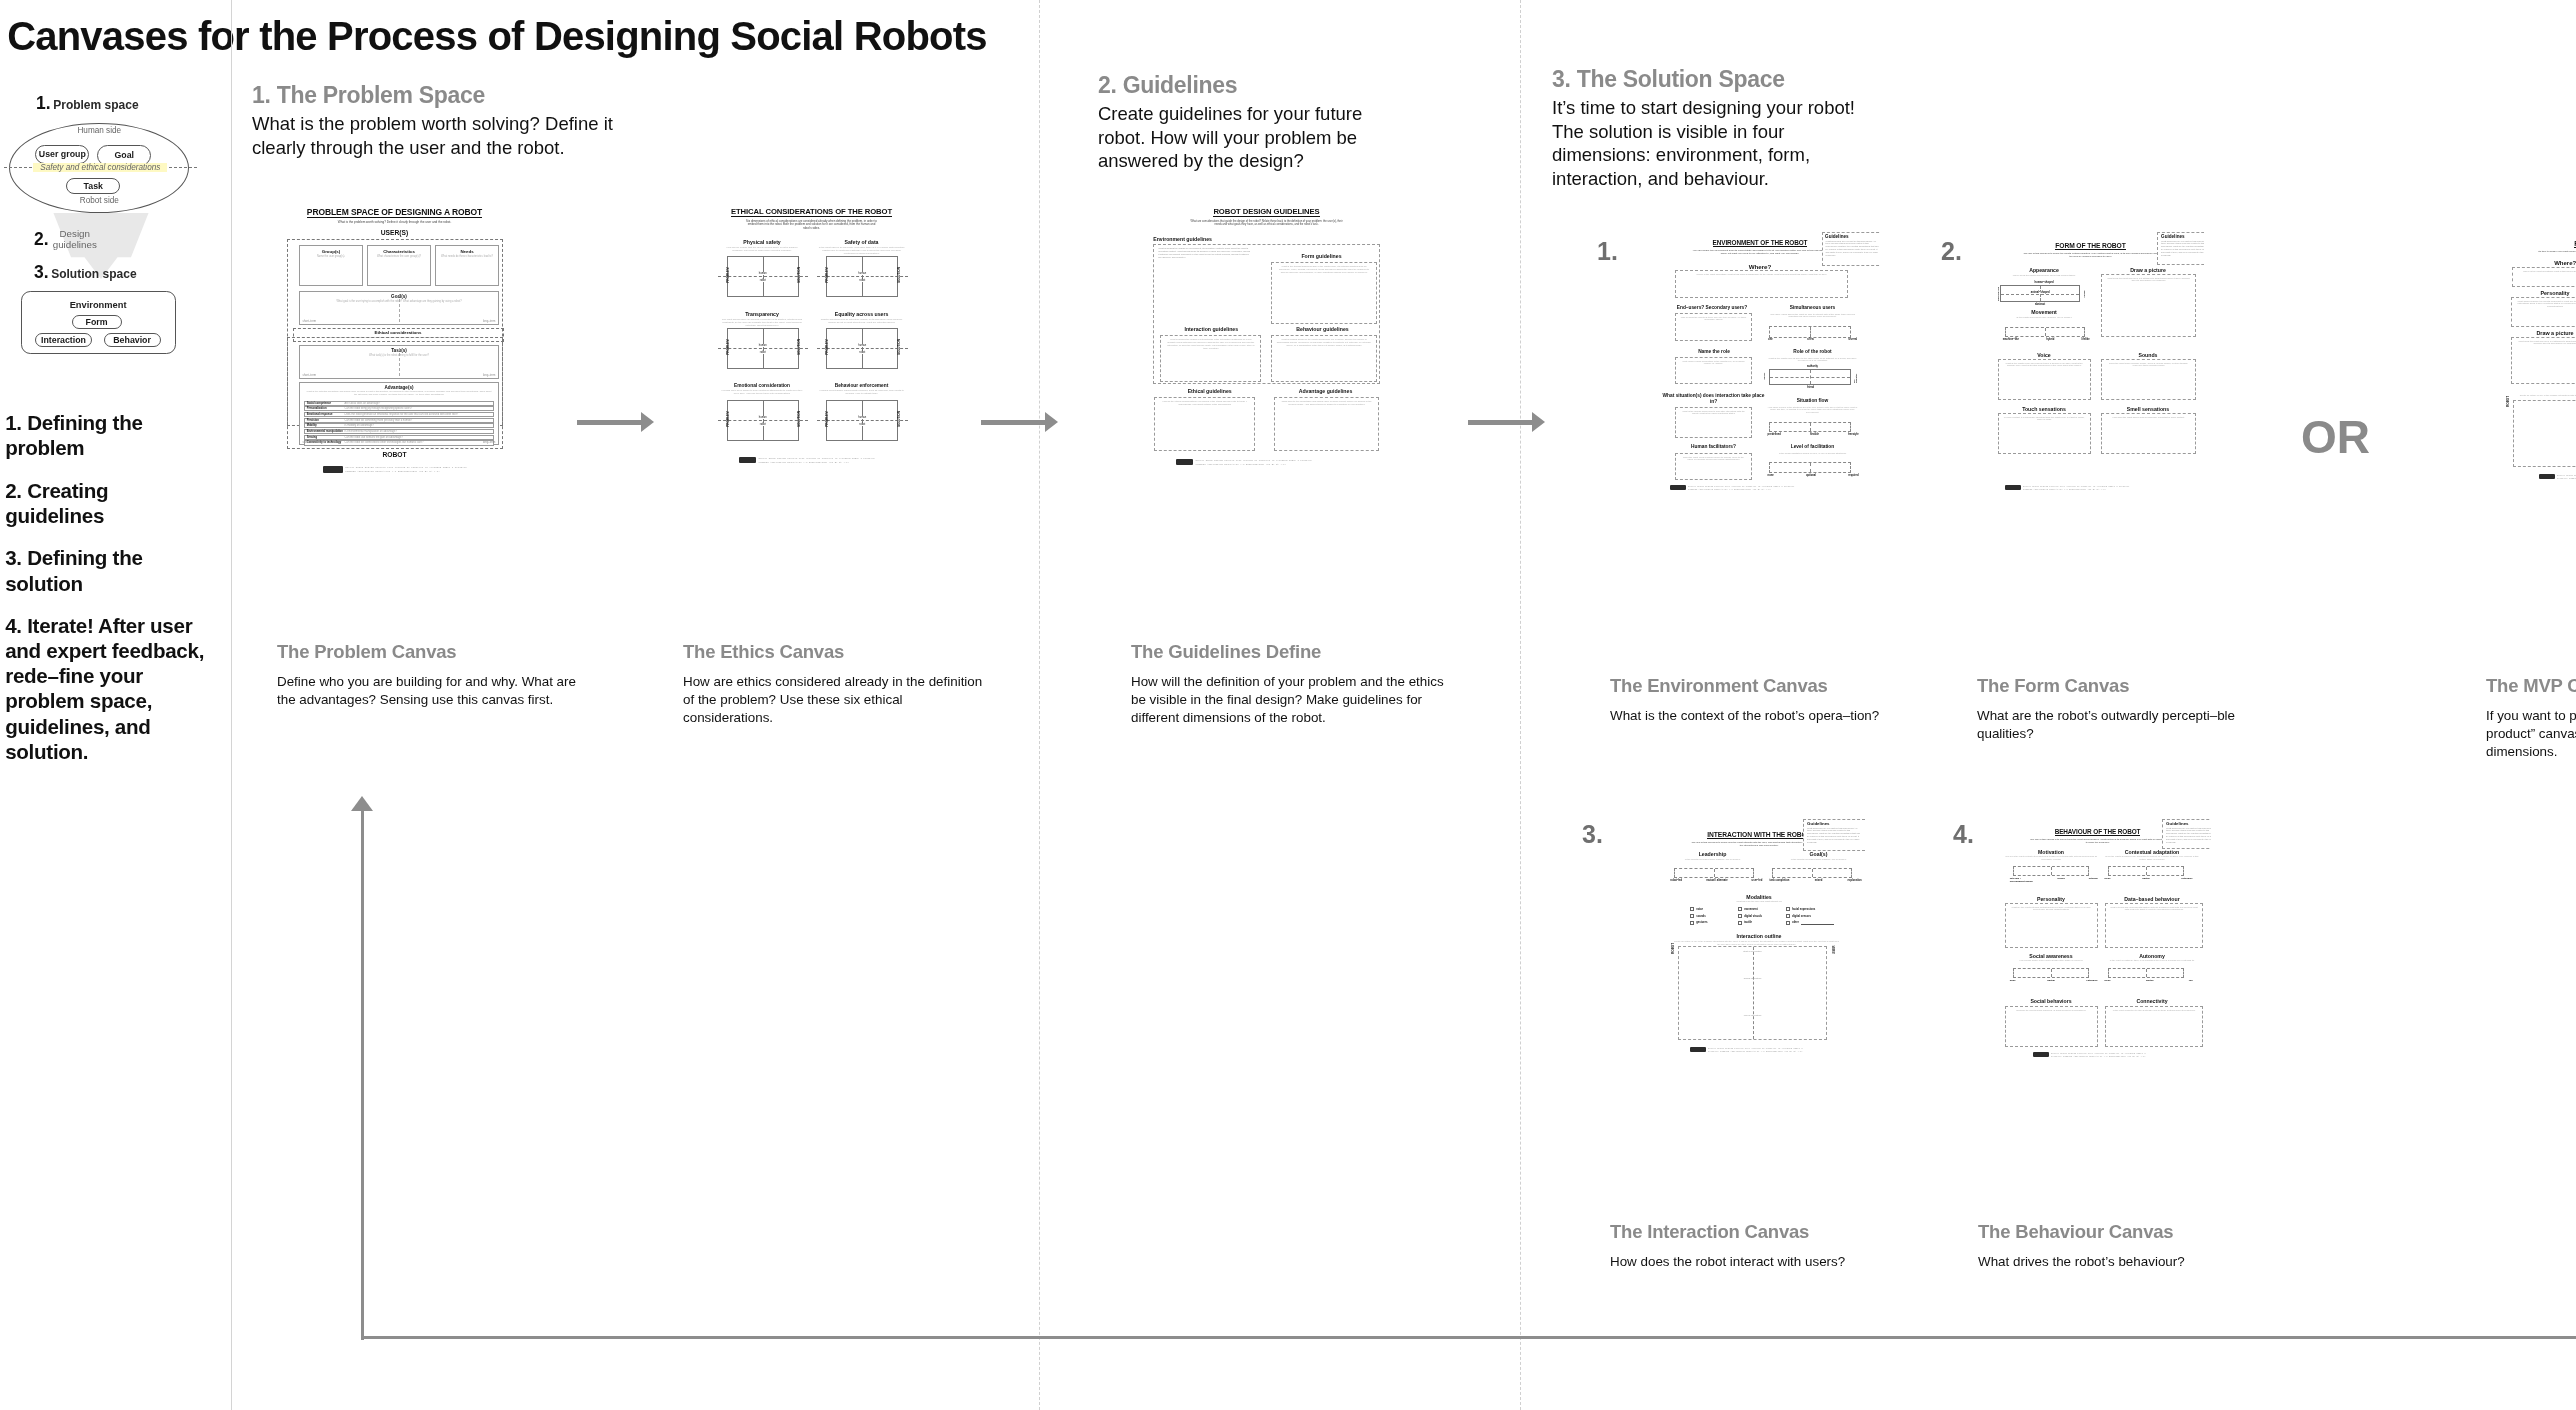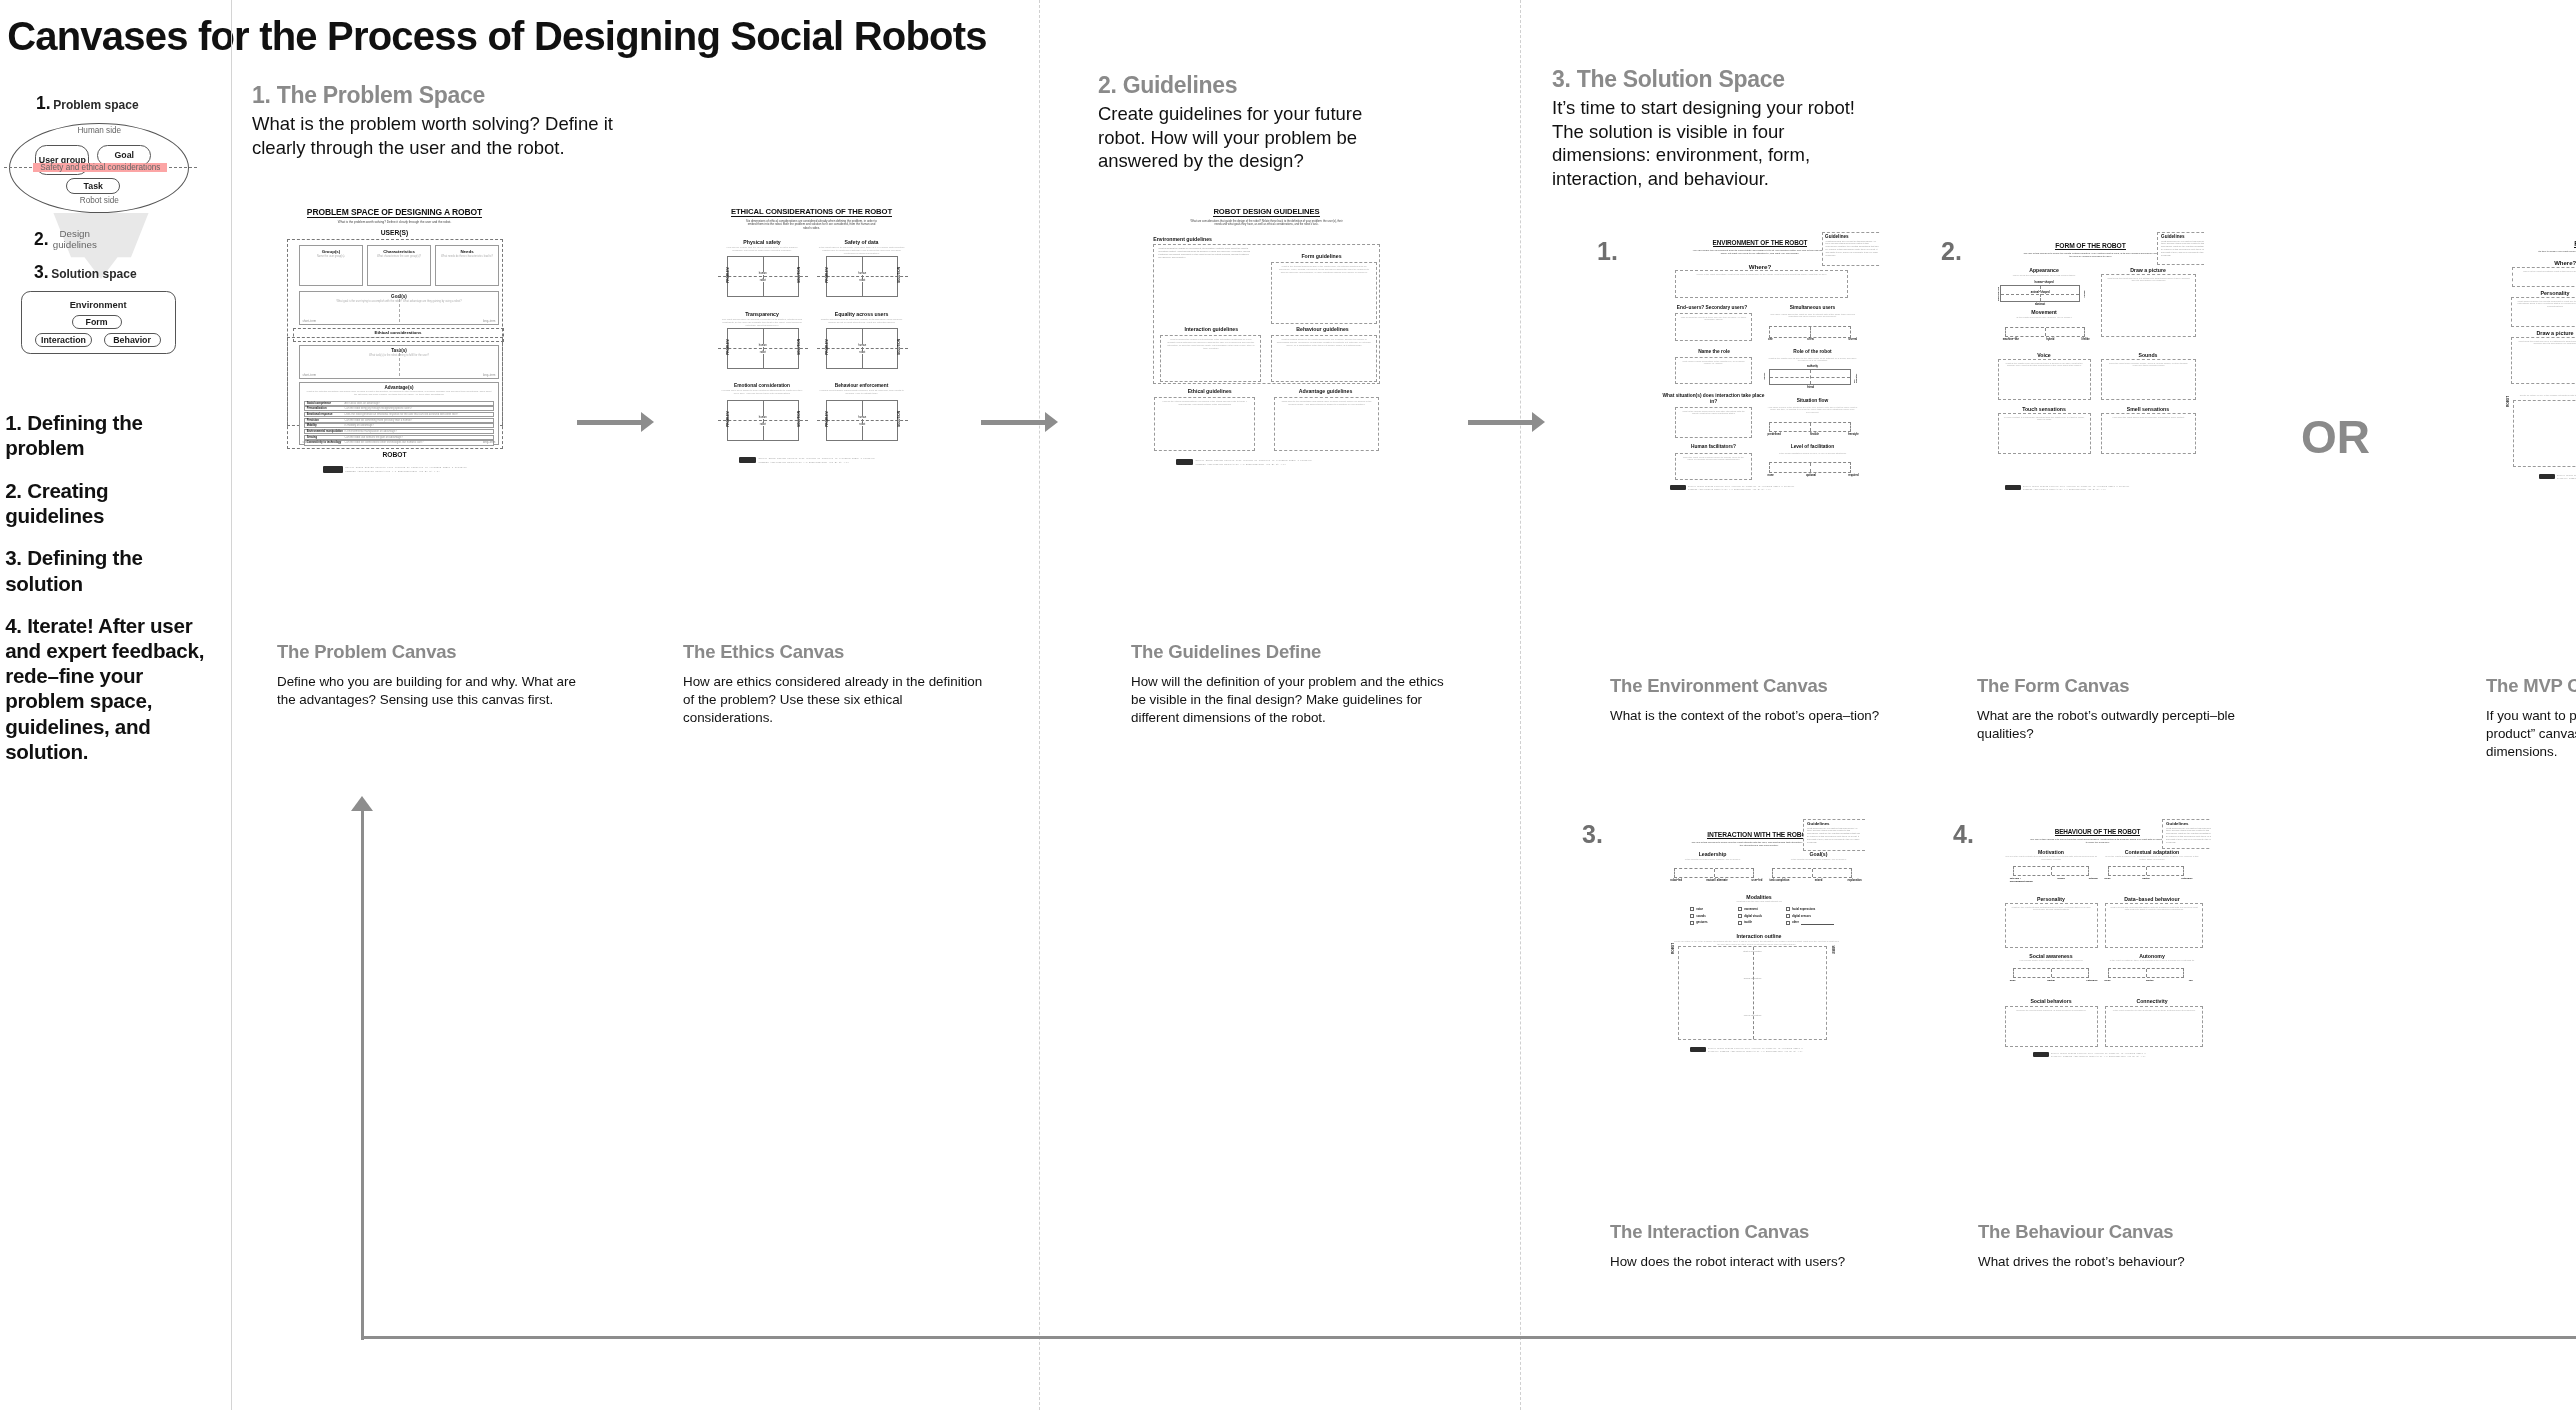--- a/index.html
+++ b/index.html
@@ -134,24 +134,24 @@
     <span class="lg-num">1.</span>
     <span class="lg-lbl">Problem space</span>
   </div>
 
   <svg class="abs" id="grey-arrow" viewBox="0 0 240 128" preserveAspectRatio="none">
     <polygon points="28,0 212,0 178,86 152,86 120,128 88,86 62,86" fill="#e8e8e8"></polygon>
   </svg>
 
   <div class="abs" id="ellipse-problem">
     <div class="abs ell-cap" style="top:2px;">Human side</div>
-    <div class="abs pill" style="left:25px; top:20.6px; width:54px; height:30px;">User group</div>
+    <div class="abs pill" style="left:25px; top:20.6px; width:54px; height:19px;">User group</div>
     <div class="abs pill" style="left:87px; top:20.6px; width:54px; height:21px;">Goal</div>
     <div class="abs dash-row" style="left:-6.2px; top:43px; width:193px;"></div>
-    <div class="abs ell-cap" style="top:39px; background:#fca5a5; width:134px; left:23px;">Safety and ethical considerations</div>
+    <div class="abs ell-cap" style="top:39px; background:#fef9c3; width:134px; left:23px;font-style:italic;">Safety and ethical considerations</div>
     <div class="abs pill" style="left:56px; top:54px; width:54px; height:15.5px;">Task</div>
     <div class="abs ell-cap" style="top:72px;">Robot side</div>
   </div>
 
   <div class="abs" style="left:34px; top:135px; display:flex; align-items:center; gap:4.1px;">
     <span class="lg-num">2.</span>
     <span style="font-size:9.8px; color:#666; line-height:1.15; text-align:center;">
       <span>Design</span><br>
       <span>guidelines</span>
     </span>

